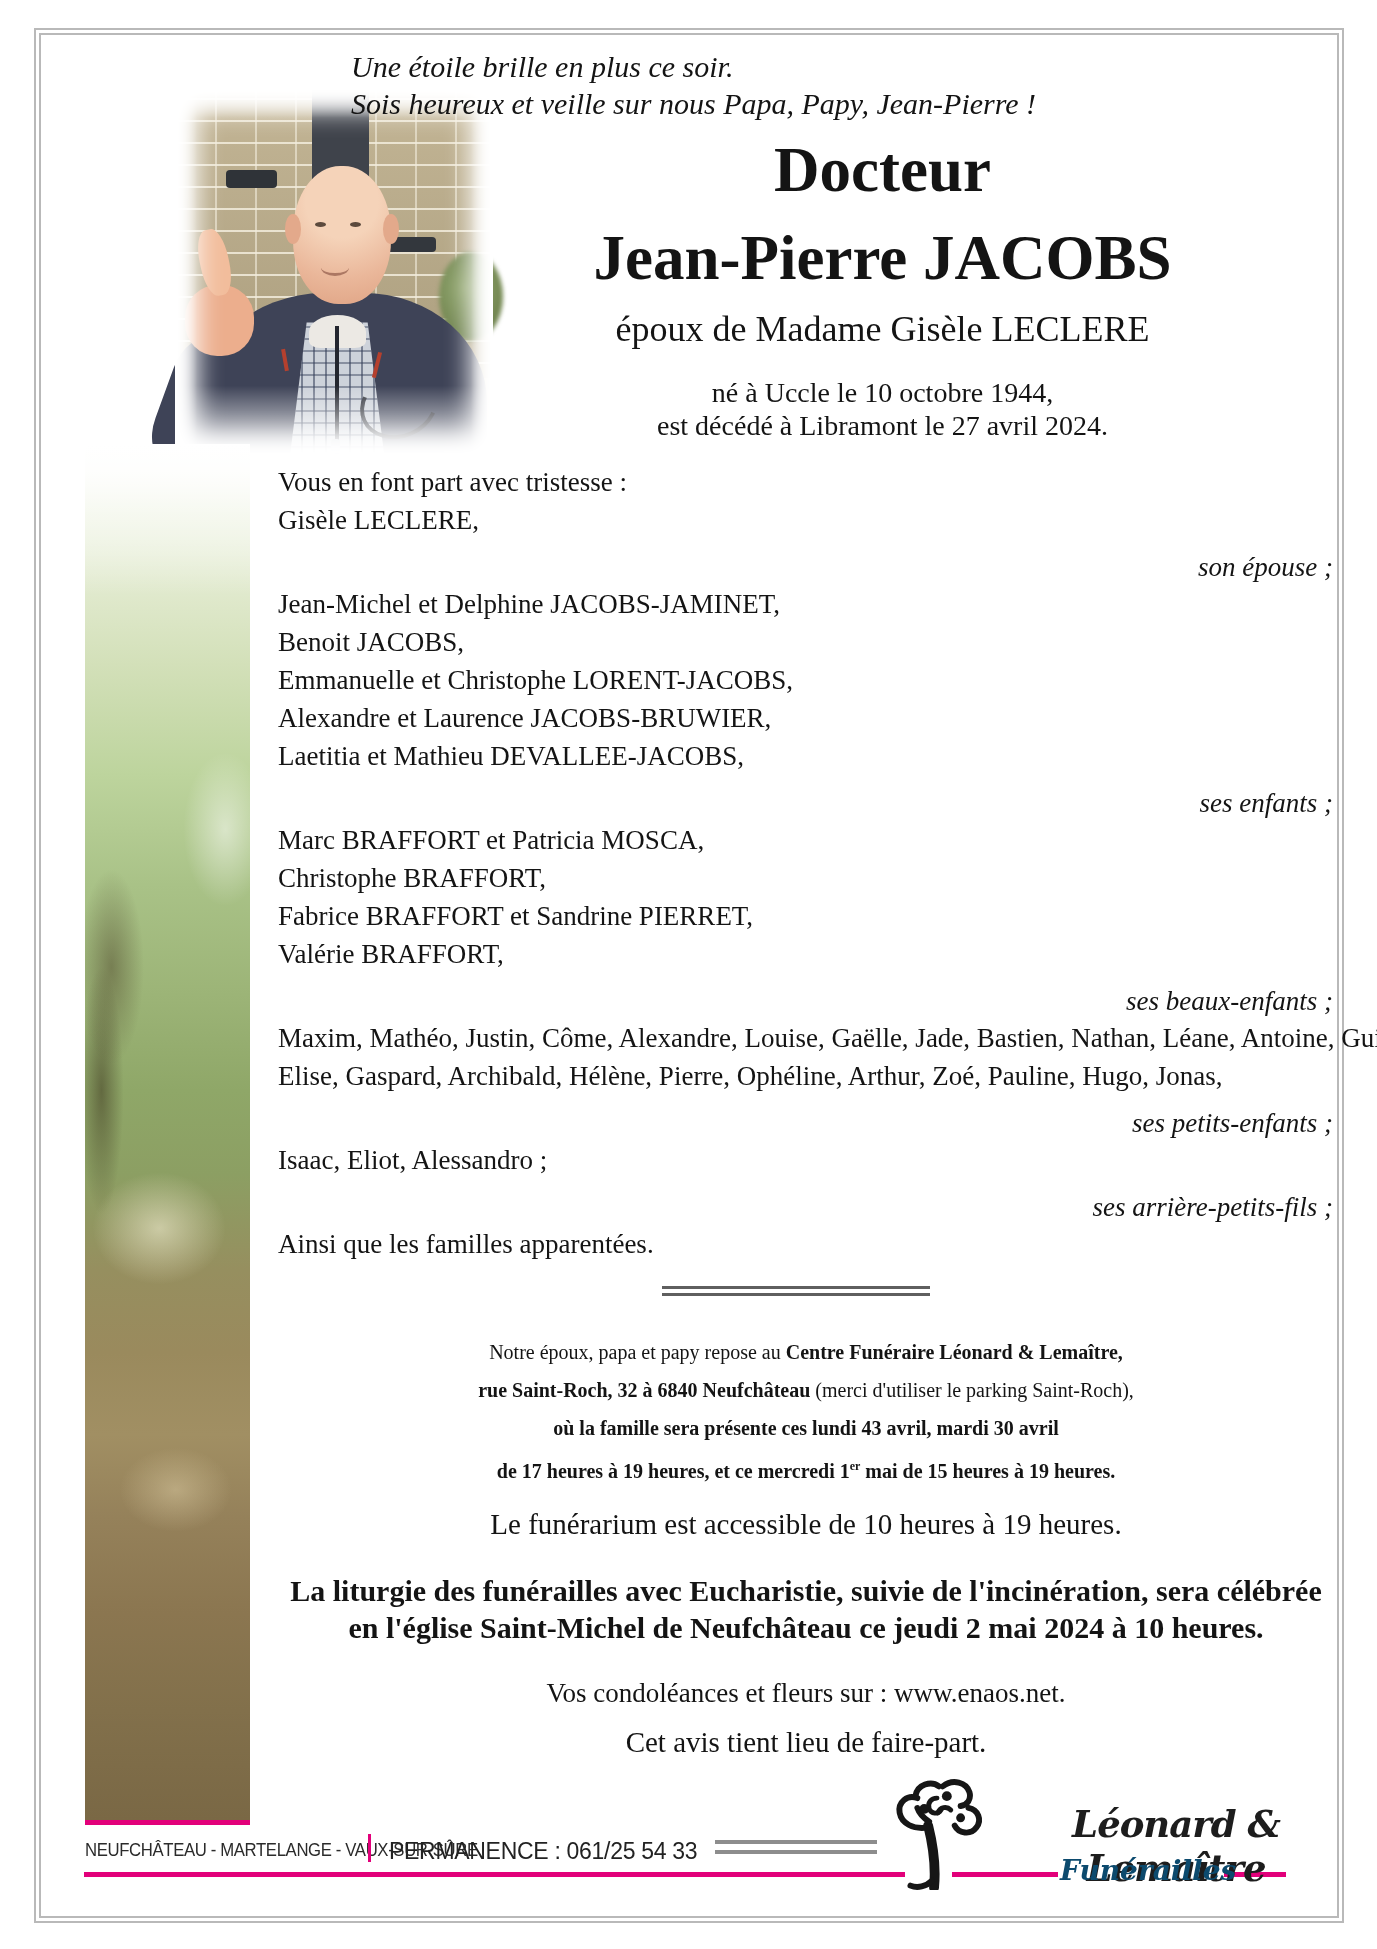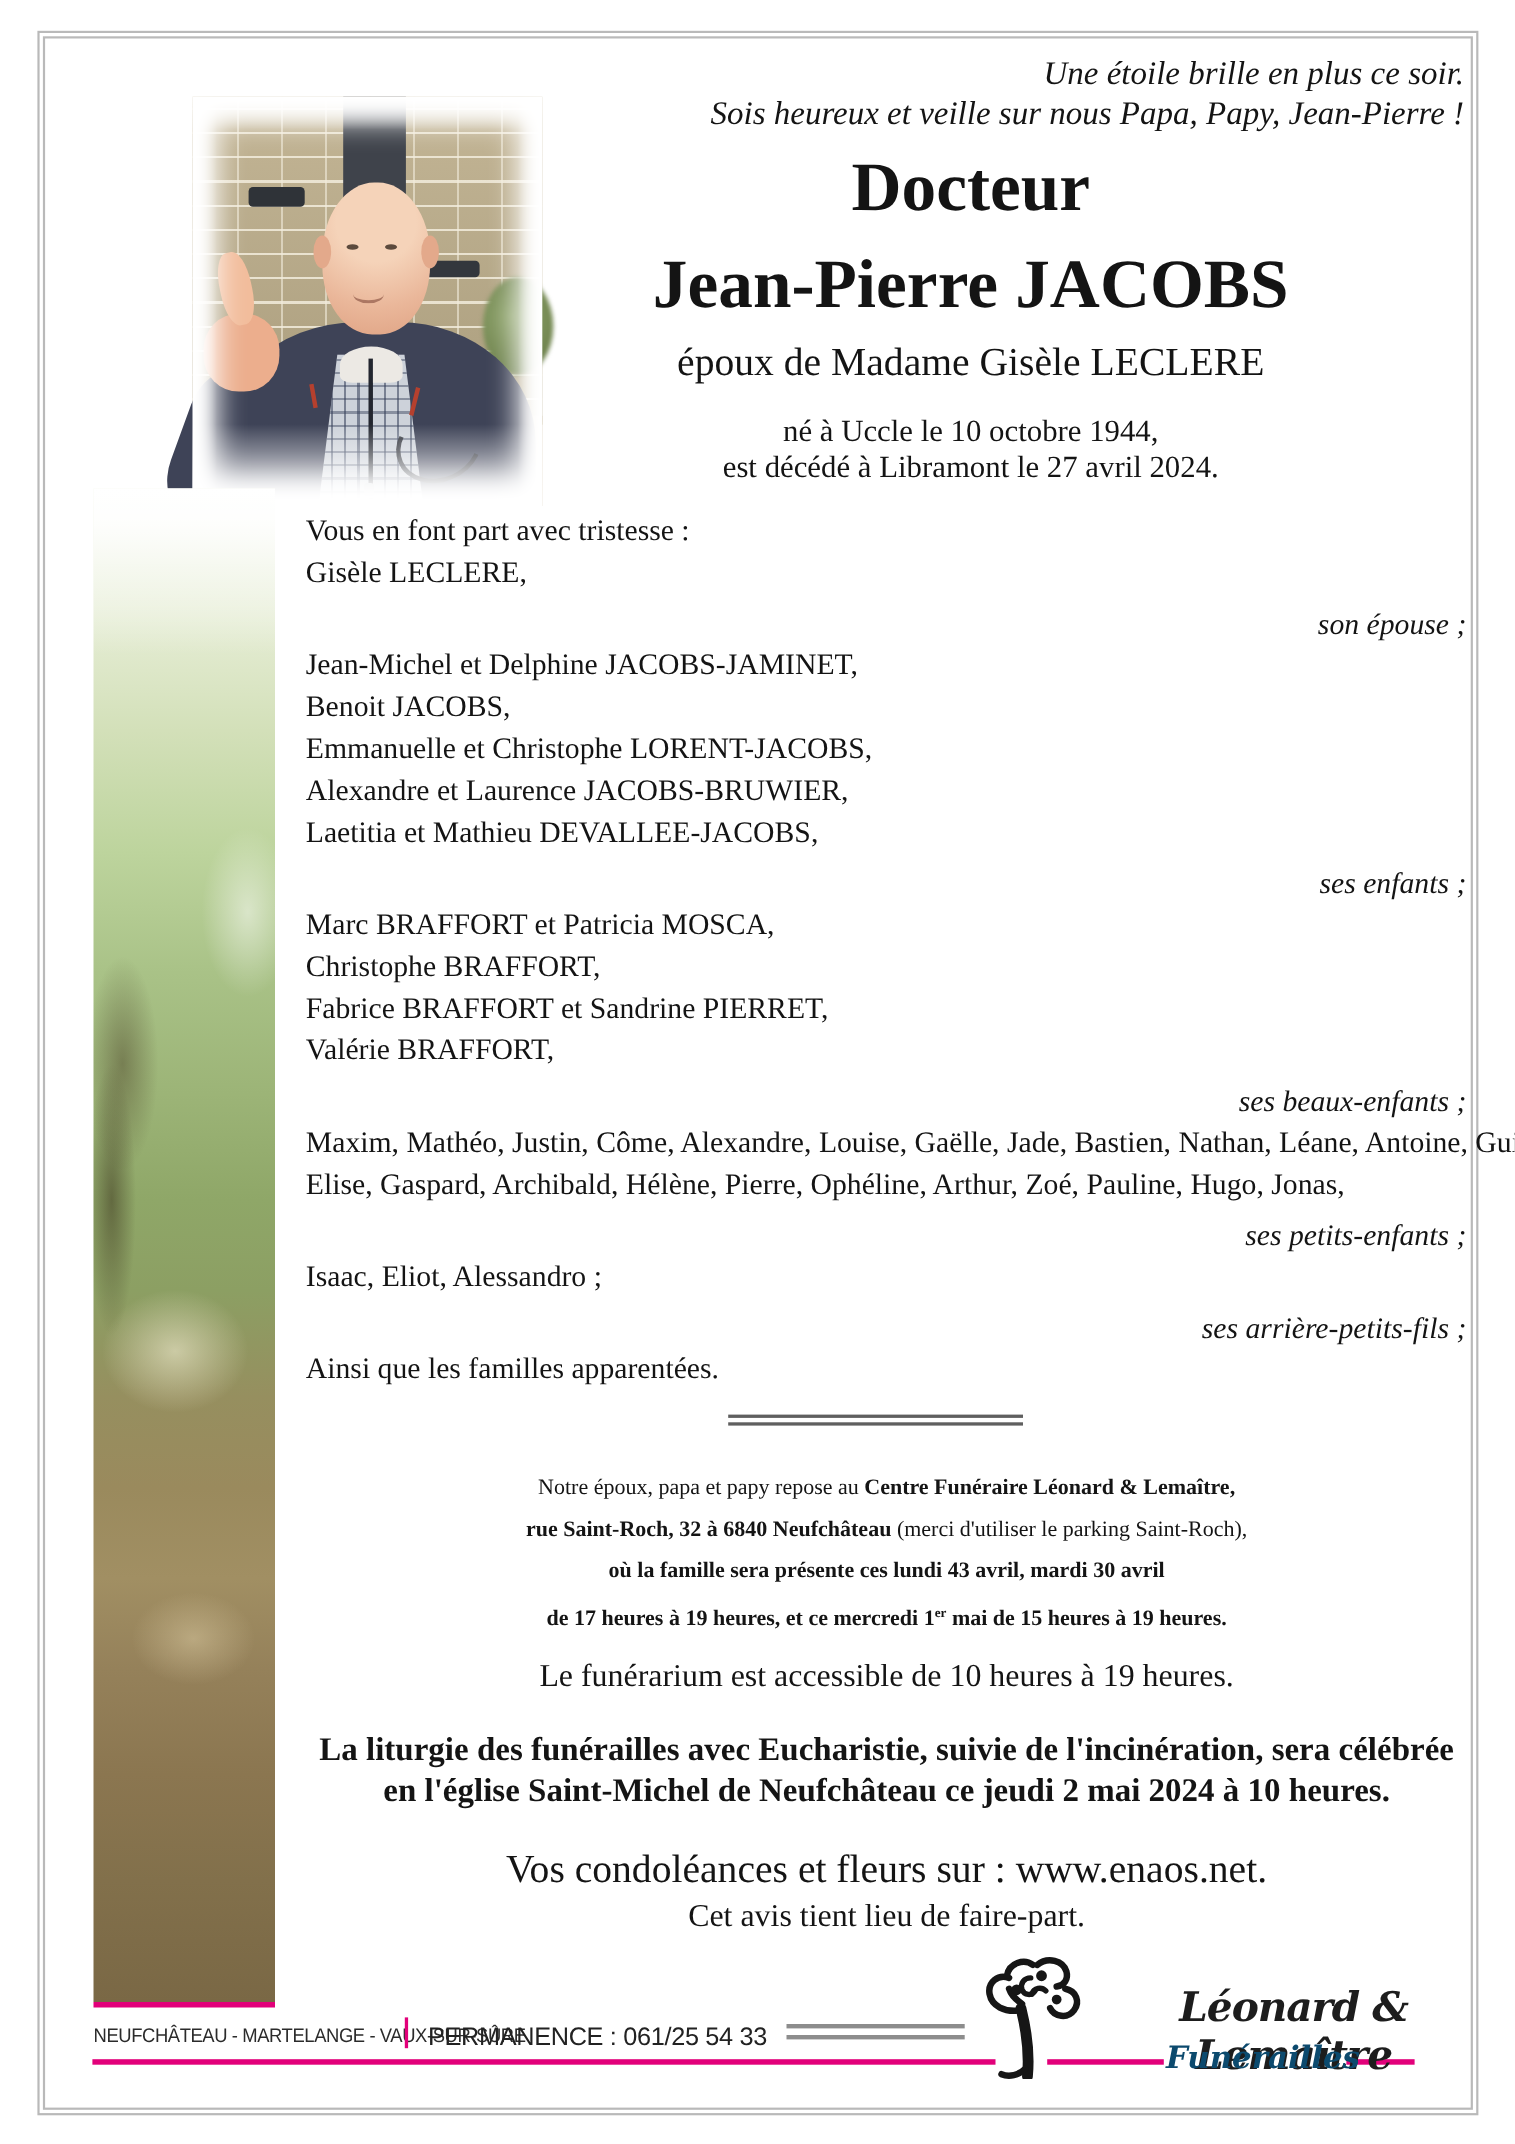--- a/index.html
+++ b/index.html
@@ -4,21 +4,21 @@
 <style>
   html,body { margin:0; padding:0; background:#ffffff; }
   .page { position:relative; width:1377px; height:1949px; background:#ffffff;
           font-family:"Liberation Serif", serif; color:#141414; overflow:hidden; }
 
   
   .frame { position:absolute; left:34px; top:28px; right:33px; bottom:26px;
            border:7px double #b9b9b9; pointer-events:none; }
 
   
-  .quote { position:absolute; top:48px; right:46px; width:980px; text-align:right;
+  .quote { position:absolute; top:48px; right:46px; width:980px; 
            font-style:italic; font-size:30px; line-height:37px; }
   .titleblock { position:absolute; left:420px; top:138px; width:925px; text-align:center; }
   .t1 { font-size:63px; font-weight:bold; line-height:64px; }
   .t2 { font-size:63px; font-weight:bold; line-height:68px; margin-top:22px; }
   .t3 { font-size:36px; margin-top:16px; }
   .t4 { font-size:28px; line-height:33px; margin-top:26px; }
 
   
   .photo { position:absolute; left:175px; top:88px; width:318px; height:372px; }
   .photo * { position:absolute; }
@@ -95,21 +95,21 @@
 
   
   .sep { position:absolute; left:662px; top:1286px; width:268px; height:4px;
          border-top:3px solid #5f5f5f; border-bottom:3px solid #5f5f5f; }
   .mid { position:absolute; left:278px; width:1056px; text-align:center; }
   .repose { top:1333px; font-size:20px; line-height:38px; }
   .b { font-weight:bold; }
   .repose sup { font-weight:bold; font-size:0.6em; }
   .funerarium { top:1508px; font-size:29px; }
   .liturgy { top:1572px; font-size:30px; font-weight:bold; line-height:37px; }
-  .condolences { top:1678px; font-size:36px; }
+  .condolences { top:1678px; font-size:27px; }
   .notice { top:1726px; font-size:29px; }
 
   
   .f-sans { font-family:"Liberation Sans", sans-serif; }
   .footer-regions { position:absolute; left:85px; top:1840px; font-size:18px;
                     letter-spacing:-0.4px; transform:scaleX(.93); transform-origin:left; color:#2b2b2b; }
   .footer-pipe { position:absolute; left:368px; top:1834px; width:3px; height:28px; }
   .footer-perm { position:absolute; left:389px; top:1838px; font-size:23px; letter-spacing:-0.3px; color:#222; }
   .gray-rule { position:absolute; left:715px; top:1840px; width:162px; height:6px;
                border-top:4px solid #8d8d8d; border-bottom:4px solid #8d8d8d; }

